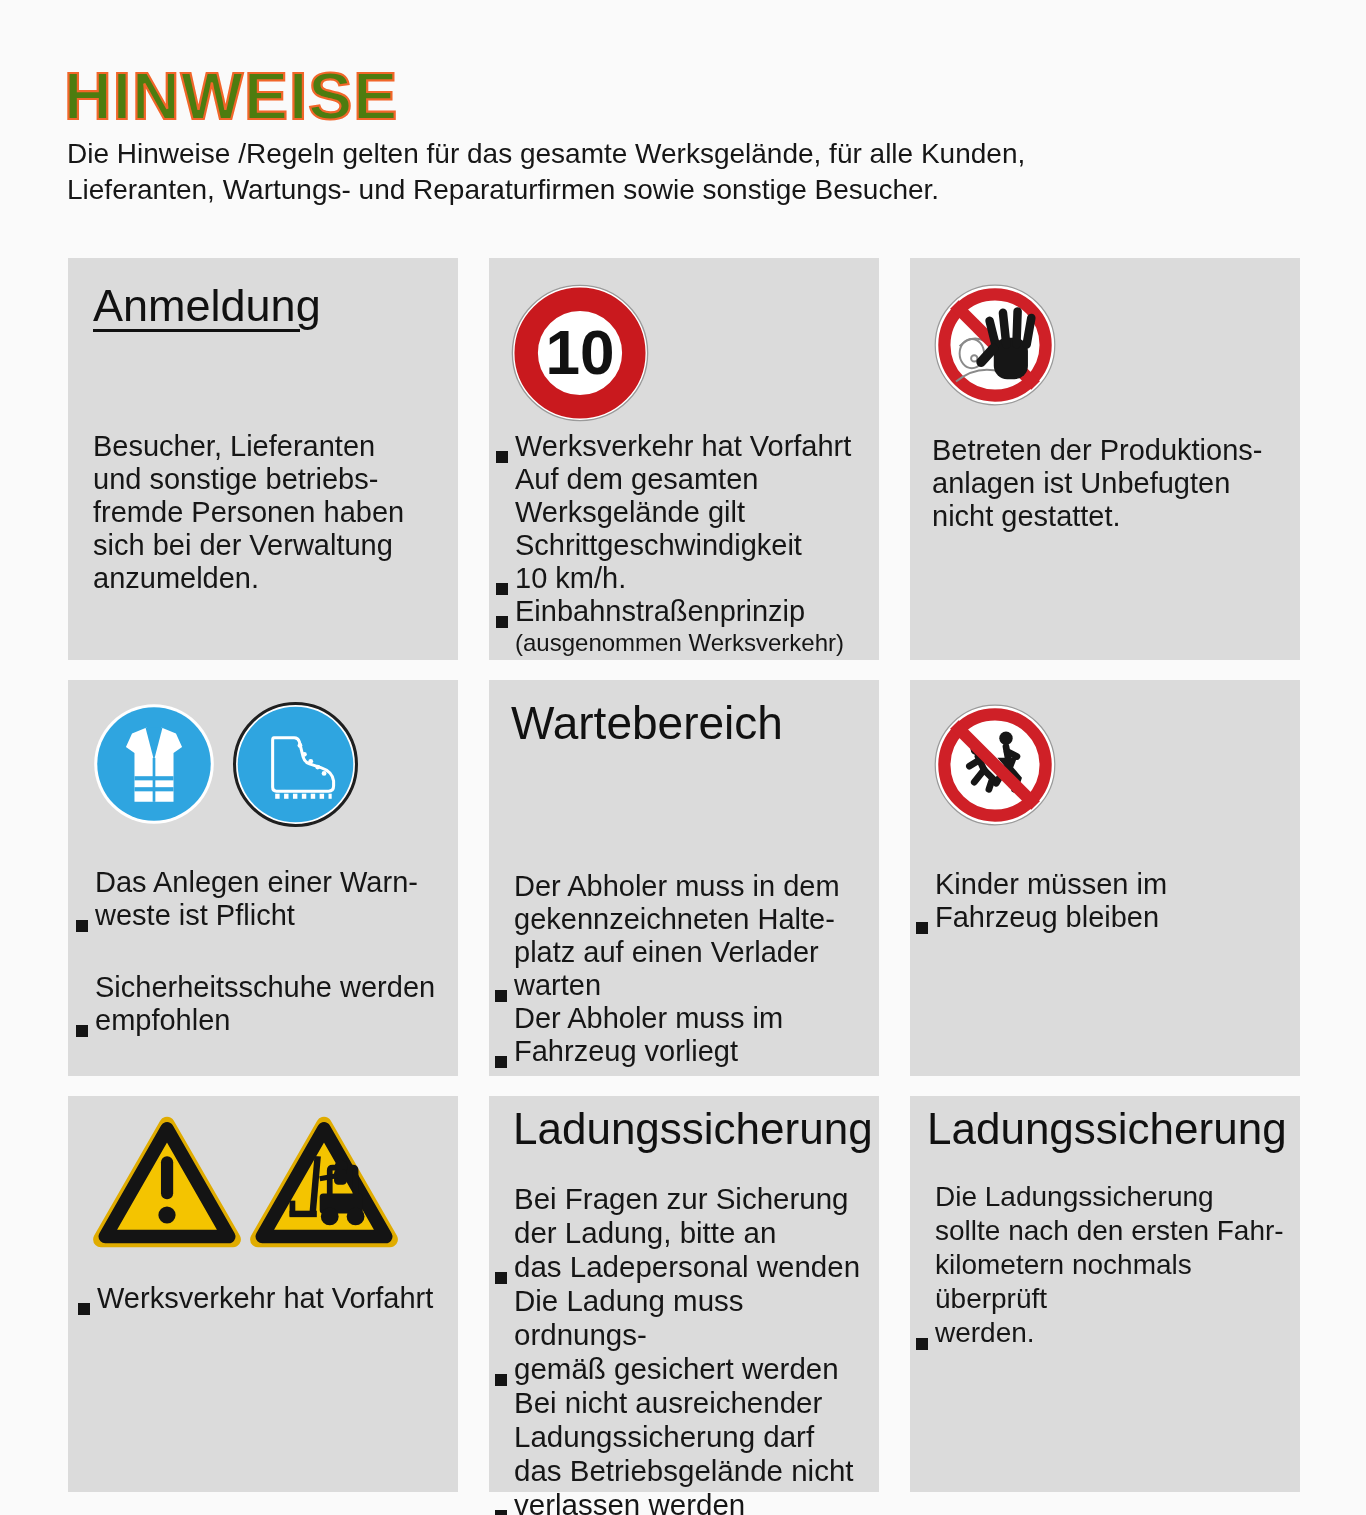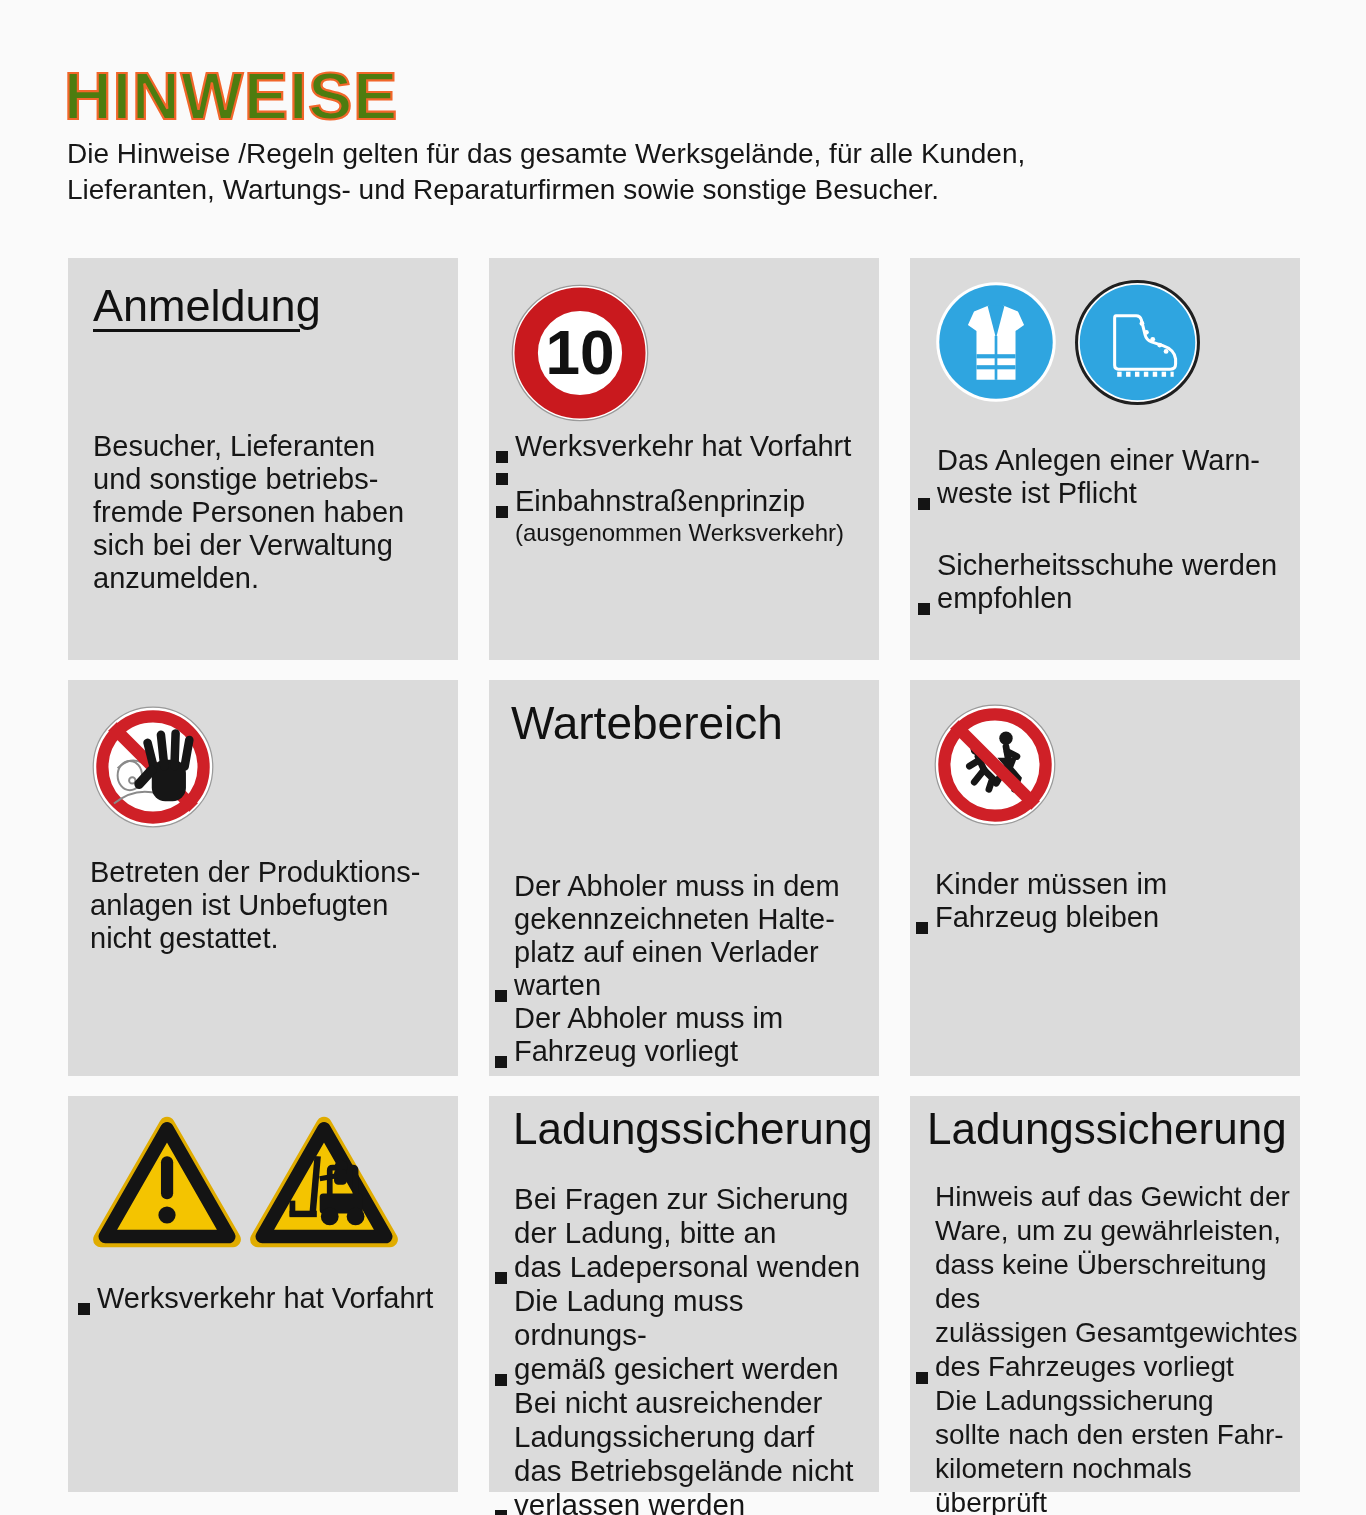--- a/index.html
+++ b/index.html
@@ -113,27 +113,58 @@
           <text x="50" y="65.5" text-anchor="middle" font-size="45" font-weight="bold" fill="#111111">10</text>
         </svg>
       </div>
       <div class="bullets">
         <div class="bullet">
           <span class="sq"></span>
           <span class="txt">Werksverkehr hat Vorfahrt</span>
         </div>
         <div class="bullet">
           <span class="sq"></span>
+          <span class="txt">Auf dem gesamten
+Werksgelände gilt
+Schrittgeschwindigkeit
+10 km/h.</span>
         </div>
         <div class="bullet">
           <span class="sq"></span>
           <span class="txt">Einbahnstraßenprinzip</span>
         </div>
         <div class="note">(ausgenommen Werksverkehr)</div>
       </div>
+    </div>
+
+    <div class="panel p3">
+      <div class="sign">
+        <svg viewBox="0 0 100 100">
+          <circle cx="50" cy="50" r="49" fill="#ffffff" stroke="#9a9a9a" stroke-width="1"></circle>
+          <circle cx="50" cy="50" r="41.5" fill="none" stroke="#cf2027" stroke-width="10"></circle>
+          <g fill="none" stroke="#8a8a8a" stroke-width="1.6">
+            <ellipse cx="31" cy="57" rx="10" ry="12"></ellipse>
+            <path d="M21,51 q10,-10 21,-4"></path>
+            <circle cx="33" cy="61" r="2.6"></circle>
+            <path d="M18,80 q17,-14 37,-8"></path>
+          </g>
+          <rect x="45" y="3" width="10" height="94" fill="#cf2027" transform="rotate(-45 50 50)"></rect>
+          <g fill="#161616">
+            <rect x="49" y="44" width="28" height="34" rx="11"></rect>
+            <rect x="47.5" y="26" width="7" height="27" rx="3.5" transform="rotate(-14 51 52)"></rect>
+            <rect x="56" y="20" width="7" height="33" rx="3.5" transform="rotate(-6 59.5 52)"></rect>
+            <rect x="64" y="19" width="7" height="34" rx="3.5" transform="rotate(2 67.5 52)"></rect>
+            <rect x="72" y="24" width="7" height="29" rx="3.5" transform="rotate(10 75.5 52)"></rect>
+            <rect x="40" y="47" width="8" height="23" rx="4" transform="rotate(42 44 58)"></rect>
+          </g>
+        </svg>
+      </div>
+      <div class="body">Betreten der Produktions-
+anlagen ist Unbefugten
+nicht gestattet.</div>
     </div>
 
     <div class="panel p4">
       <div class="sign-vest">
         <svg viewBox="0 0 100 100">
           <circle cx="50" cy="50" r="49" fill="#ffffff"></circle>
           <circle cx="50" cy="50" r="46.5" fill="#2fa5e0"></circle>
           <path d="M32,25 L44,20 Q50,31 56,20 L68,25 L73,36 L66,41 L66,81 L34,81 L34,41 L27,36 Z" fill="#ffffff"></path>
           <path d="M43,20 L50,47 L57,20 Z" fill="#2fa5e0"></path>
           <rect x="48.9" y="45" width="2.2" height="36" fill="#2fa5e0"></rect>
@@ -167,47 +198,20 @@
           <span class="sq"></span>
           <span class="txt">Das Anlegen einer Warn-
 weste ist Pflicht</span>
         </div>
         <div class="bullet">
           <span class="sq"></span>
           <span class="txt">Sicherheitsschuhe werden
 empfohlen</span>
         </div>
       </div>
-    </div>
-
-    <div class="panel p3">
-      <div class="sign">
-        <svg viewBox="0 0 100 100">
-          <circle cx="50" cy="50" r="49" fill="#ffffff" stroke="#9a9a9a" stroke-width="1"></circle>
-          <circle cx="50" cy="50" r="41.5" fill="none" stroke="#cf2027" stroke-width="10"></circle>
-          <g fill="none" stroke="#8a8a8a" stroke-width="1.6">
-            <ellipse cx="31" cy="57" rx="10" ry="12"></ellipse>
-            <path d="M21,51 q10,-10 21,-4"></path>
-            <circle cx="33" cy="61" r="2.6"></circle>
-            <path d="M18,80 q17,-14 37,-8"></path>
-          </g>
-          <rect x="45" y="3" width="10" height="94" fill="#cf2027" transform="rotate(-45 50 50)"></rect>
-          <g fill="#161616">
-            <rect x="49" y="44" width="28" height="34" rx="11"></rect>
-            <rect x="47.5" y="26" width="7" height="27" rx="3.5" transform="rotate(-14 51 52)"></rect>
-            <rect x="56" y="20" width="7" height="33" rx="3.5" transform="rotate(-6 59.5 52)"></rect>
-            <rect x="64" y="19" width="7" height="34" rx="3.5" transform="rotate(2 67.5 52)"></rect>
-            <rect x="72" y="24" width="7" height="29" rx="3.5" transform="rotate(10 75.5 52)"></rect>
-            <rect x="40" y="47" width="8" height="23" rx="4" transform="rotate(42 44 58)"></rect>
-          </g>
-        </svg>
-      </div>
-      <div class="body">Betreten der Produktions-
-anlagen ist Unbefugten
-nicht gestattet.</div>
     </div>
 
     <div class="panel p5">
       <div class="panel-title">Wartebereich</div>
       <div class="bullets">
         <div class="bullet">
           <span class="sq"></span>
           <span class="txt">Der Abholer muss in dem
 gekennzeichneten Halte-
 platz auf einen Verlader
@@ -312,28 +316,20 @@
 verlassen werden</span>
         </div>
       </div>
     </div>
 
     <div class="panel p9">
       <div class="panel-title">Ladungssicherung</div>
       <div class="bullets">
         <div class="bullet">
           <span class="sq"></span>
-          <span class="txt">Hinweis auf das Gewicht der
-Ware, um zu gewährleisten,
-dass keine Überschreitung des
-zulässigen Gesamtgewichtes
-des Fahrzeuges vorliegt</span>
-        </div>
-        <div class="bullet">
-          <span class="sq"></span>
           <span class="txt">Die Ladungssicherung
 sollte nach den ersten Fahr-
 kilometern nochmals überprüft
 werden.</span>
         </div>
       </div>
     </div>
 
   </div>
 </div>

